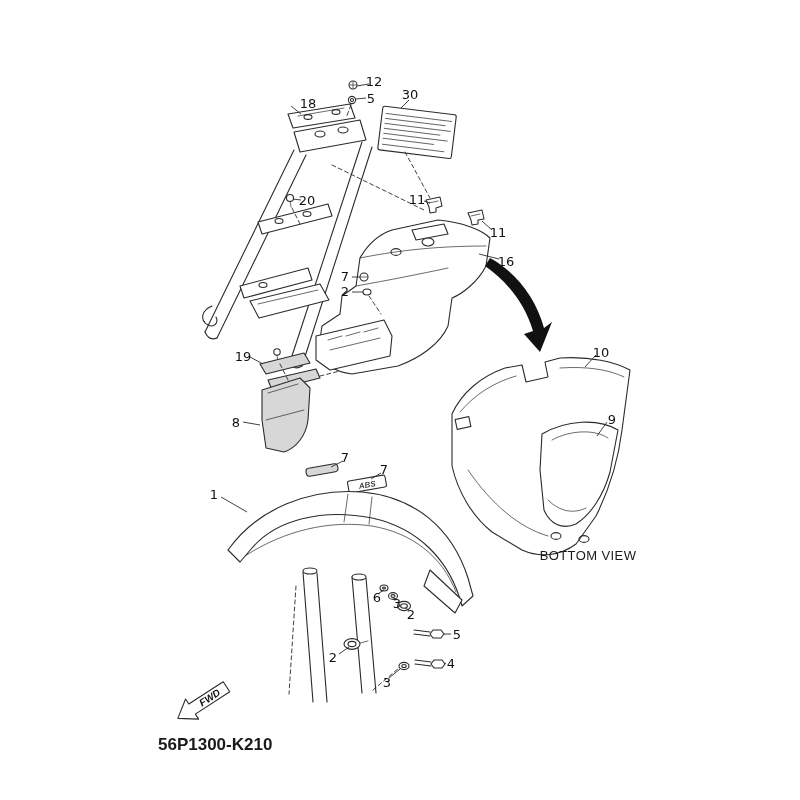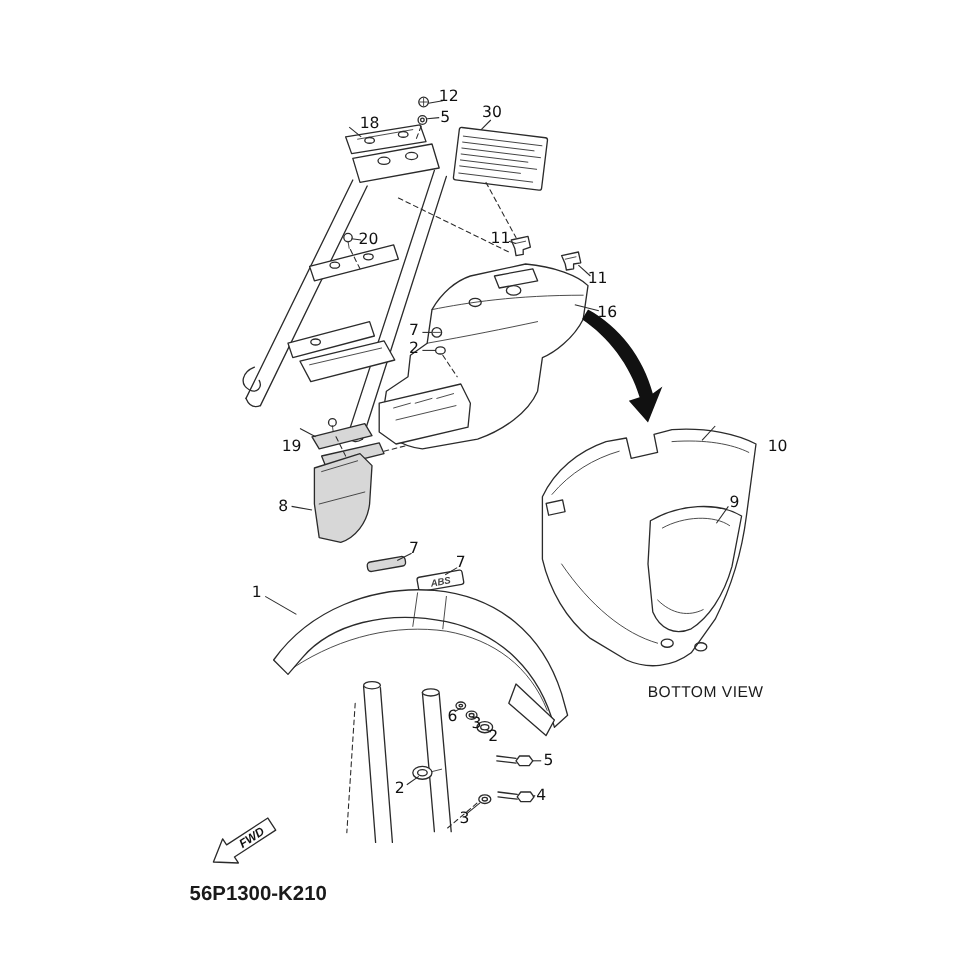--- a/index.html
+++ b/index.html
@@ -248,39 +248,39 @@
       <line class="ldr" x1="389" y1="678" x2="400" y2="669"></line>
       <line class="ldr" x1="446" y1="663" x2="444" y2="664"></line>
     </g>
 
     <g transform="translate(203,702) rotate(-33)">
       <polygon class="ln fillw" points="-30,0 -13,-12 -13,-6 28,-6 28,6 -13,6 -13,12"></polygon>
       <text x="8" y="3.5" text-anchor="middle" font-size="10" font-style="italic" font-weight="bold" fill="#111">FWD</text>
     </g>
   </svg>
 
-  <div class="txt-label" style="left:588px;top:576px;">BOTTOM VIEW</div>
+  <div class="txt-label" style="left:588px;top:555px;">BOTTOM VIEW</div>
   <div class="code-label" style="left:158px;top:735px;">56P1300-K210</div>
 
   <div class="callout-layer">
       <div class="callout" style="left: 374px; top: 81px;">12</div>
       <div class="callout" style="left: 371px; top: 98px;">5</div>
       <div class="callout" style="left: 284px; top: 103px; margin-left: 24px;">18</div>
       <div class="callout" style="left: 410px; top: 94px;">30</div>
       <div class="callout" style="left: 307px; top: 200px;">20</div>
       <div class="callout" style="left: 417px; top: 199px;">11</div>
       <div class="callout" style="left: 498px; top: 232px;">11</div>
       <div class="callout" style="left: 506px; top: 261px;">16</div>
       <div class="callout" style="left: 345px; top: 276px;">7</div>
       <div class="callout" style="left: 345px; top: 291px;">2</div>
-      <div class="callout" style="left: 243px; top: 372px;">19</div>
+      <div class="callout" style="left: 243px; top: 356px;">19</div>
       <div class="callout" style="left: 236px; top: 422px;">8</div>
       <div class="callout" style="left: 345px; top: 457px;">7</div>
       <div class="callout" style="left: 384px; top: 469px;">7</div>
-      <div class="callout" style="left: 601px; top: 372px; margin-left: 47px;">10</div>
+      <div class="callout" style="left: 601px; top: 352px;">10</div>
       <div class="callout" style="left: 612px; top: 419px;">9</div>
       <div class="callout" style="left: 214px; top: 494px;">1</div>
       <div class="callout" style="left: 377px; top: 597px;">6</div>
       <div class="callout" style="left: 397px; top: 603px;">3</div>
       <div class="callout" style="left: 411px; top: 614px;">2</div>
       <div class="callout" style="left: 457px; top: 634px;">5</div>
       <div class="callout" style="left: 333px; top: 657px;">2</div>
       <div class="callout" style="left: 387px; top: 682px;">3</div>
       <div class="callout" style="left: 451px; top: 663px;">4</div>
     </div>

